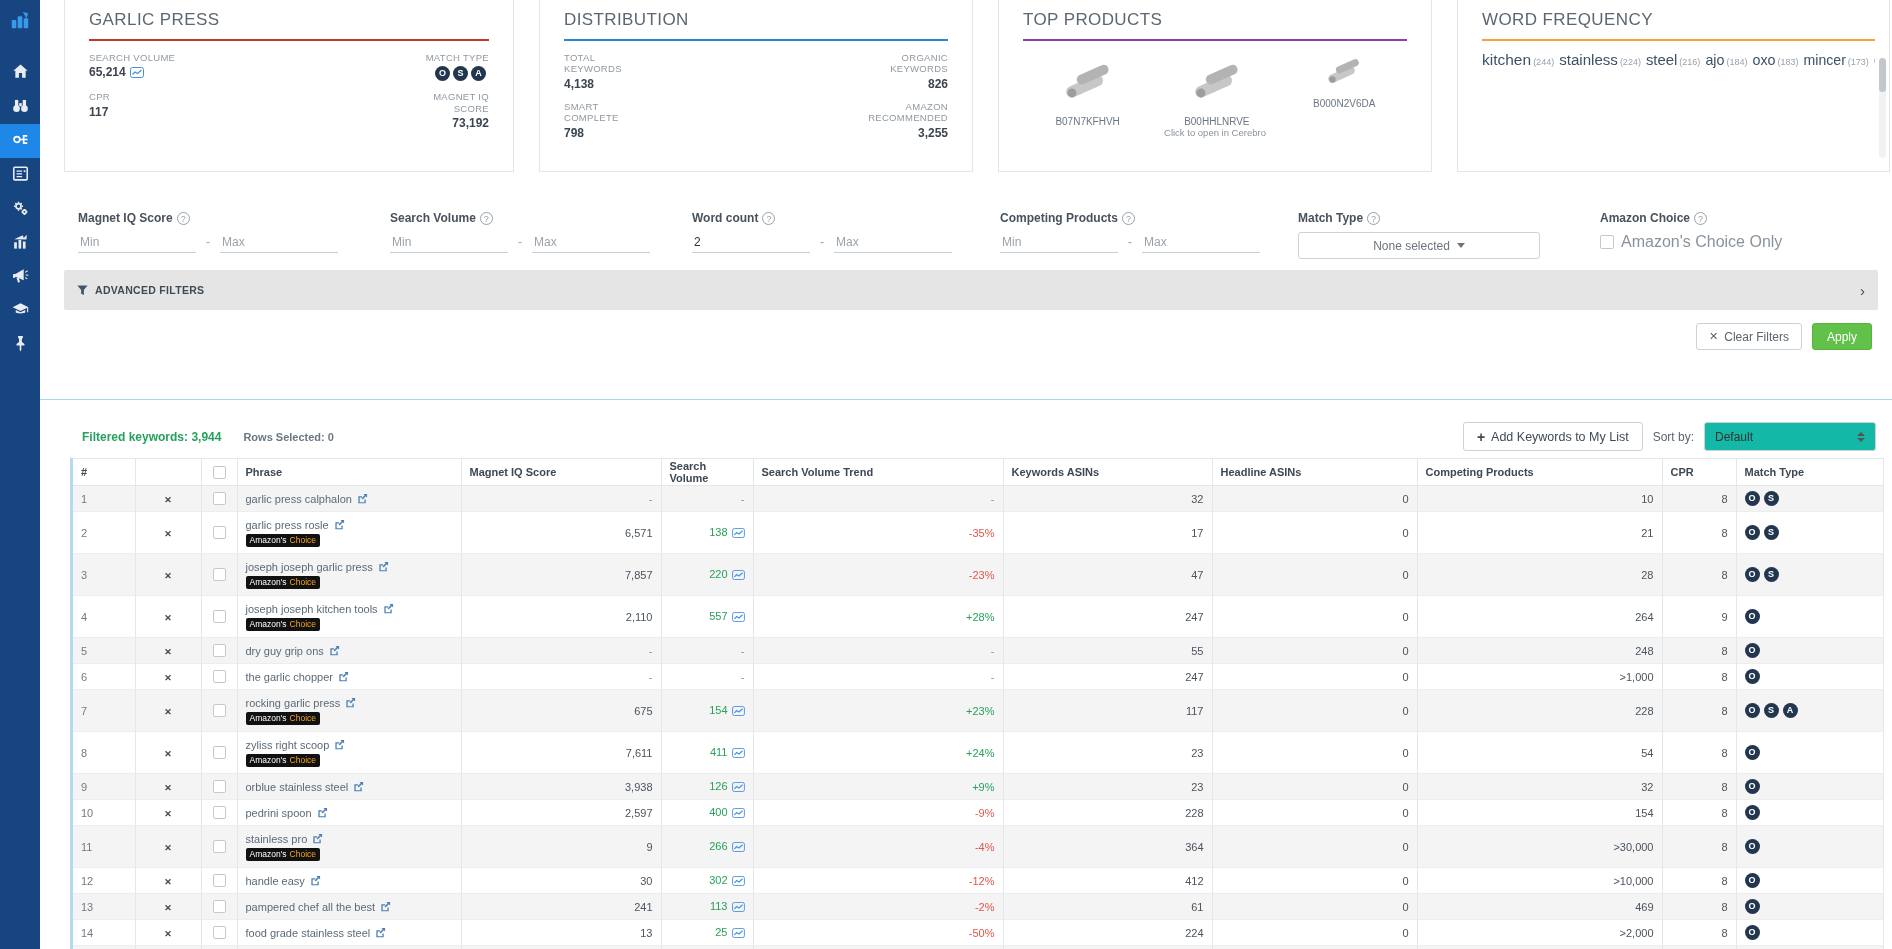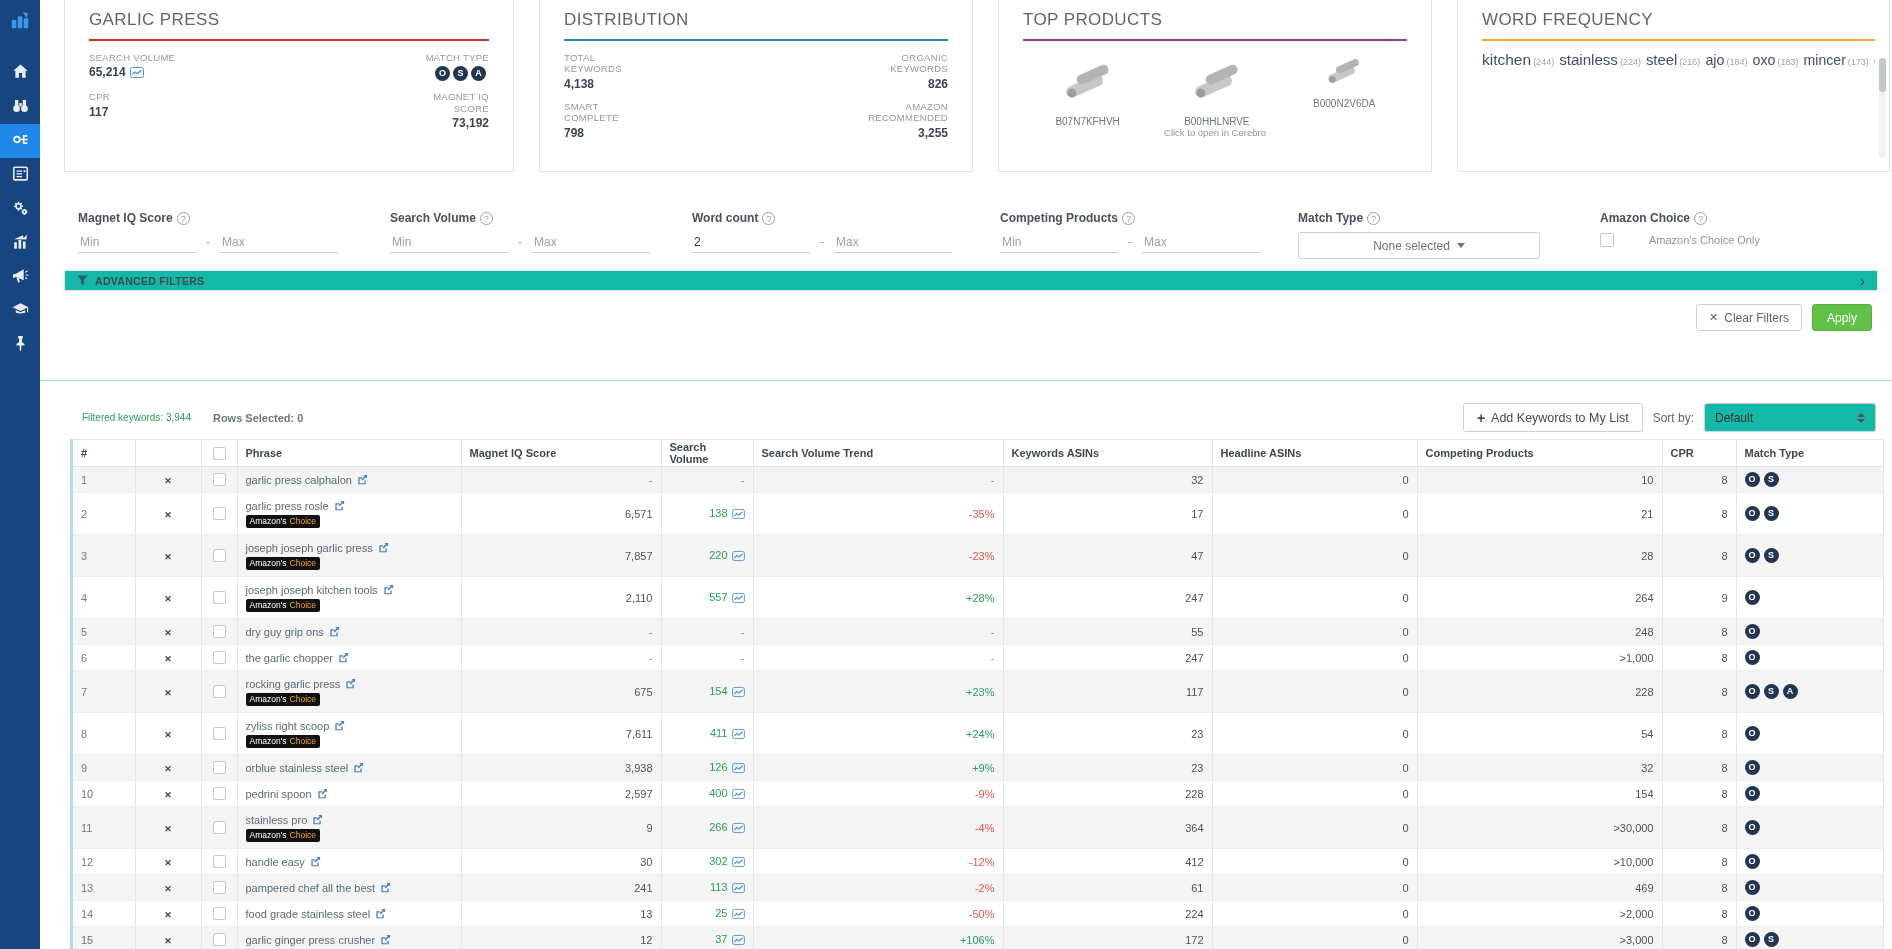--- a/index.html
+++ b/index.html
@@ -58,39 +58,39 @@
   .minmax { display:flex; align-items:flex-end; margin-top:8px; }
   .minmax input { width:118px; border:none; border-bottom:1px solid #c9ced3; font-size:12px; padding:2px 2px 3px 2px;
     color:#333; outline:none; font-family:"Liberation Sans",sans-serif; background:transparent; }
   .minmax input::placeholder { color:#9aa3ab; }
   .dash { color:#9aa3ab; font-size:12px; margin:0 10px 4px 10px; }
   .mt-select { width:242px; height:27px; border:1px solid #ccd2d7; border-radius:3px; margin-top:7px; background:#fff;
     font-size:12px; color:#6b7580; display:flex; align-items:center; justify-content:center; gap:7px; cursor:pointer; }
   .caret-down { width:0; height:0; border-left:4px solid transparent; border-right:4px solid transparent; border-top:5px solid #6b7580; }
   .ac-check-row { display:flex; align-items:center; gap:7px; margin-top:8px; }
   .checkbox { width:14px; height:14px; border:1px solid #c3c9cf; border-radius:2px; background:#fff; cursor:pointer; flex:none; }
-  .ac-check-label { font-size:11px; color:#8a939c;margin-left:28px; }
-
-  .adv-bar { margin:2px 14px 0 24px; height:21px; background:#14b8a6; border:1px solid #e2e5e8; border-radius:2px;
+  .ac-check-label { font-size:16px; color:#8a939c; }
+
+  .adv-bar { margin:2px 14px 0 24px; height:40px; background:#e5e5e5; border:1px solid #e2e5e8; border-radius:2px;
     display:flex; align-items:center; padding:0 12px; cursor:pointer; }
   .adv-label { font-size:10.5px; color:#3f4a55; font-weight:bold; letter-spacing:.3px; margin-left:7px; }
   .adv-chevron { margin-left:auto; color:#3f4a55; font-size:15px; line-height:1; }
 
   .buttons-row { display:flex; justify-content:flex-end; gap:10px; margin:13px 20px 0 0; }
   .btn-clear { height:27px; background:#fff; border:1px solid #ccd2d7; border-radius:3px; font-size:12px; color:#5a646e;
     display:flex; align-items:center; padding:0 12px; gap:6px; cursor:pointer; }
   .btn-apply { height:27px; background:#62c148; border:1px solid #57b43e; border-radius:3px; font-size:12px; color:#fff;
     display:flex; align-items:center; padding:0 14px; cursor:pointer; }
   .x-glyph { font-size:11px; color:#5a646e; }
 
   .separator { margin-top:49px; border-top:1px solid #a8d8ee; }
 
   
   .results-header { display:flex; align-items:center; padding:22px 16px 0 42px; }
-  .green-text { color:#27a05d; font-weight:normal; font-size:10px; }
+  .green-text { color:#27a05d; font-weight:bold; font-size:12px; }
   .gray-strong { color:#6b7680; font-weight:bold; font-size:11px; margin-left:22px; }
   .rh-right { margin-left:auto; display:flex; align-items:center; gap:10px; }
   .btn-add { height:29px; background:#fff; border:1px solid #ccd2d7; border-radius:3px; font-size:12.5px; color:#3f4a55;
     display:flex; align-items:center; padding:0 13px; gap:6px; cursor:pointer; }
   .plus-glyph { font-size:14px; font-weight:bold; }
   .sort-label { font-size:12px; color:#5a646e; }
   .sort-select { width:172px; height:29px; border:1px solid #ccd2d7; border-radius:3px; background:#14b8a6; font-size:12px;
     color:#333; display:flex; align-items:center; padding:0 10px; cursor:pointer; }
   .sort-arrows { margin-left:auto; display:flex; flex-direction:column; gap:2px; }
   .tri-up { width:0;height:0;border-left:4px solid transparent;border-right:4px solid transparent;border-bottom:4px solid #555; }

